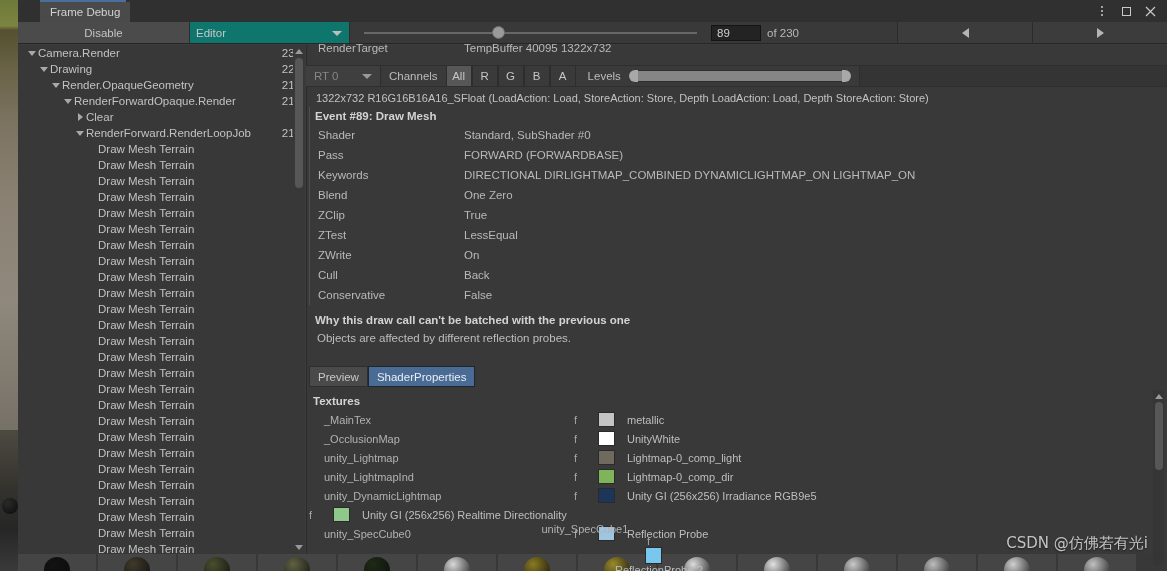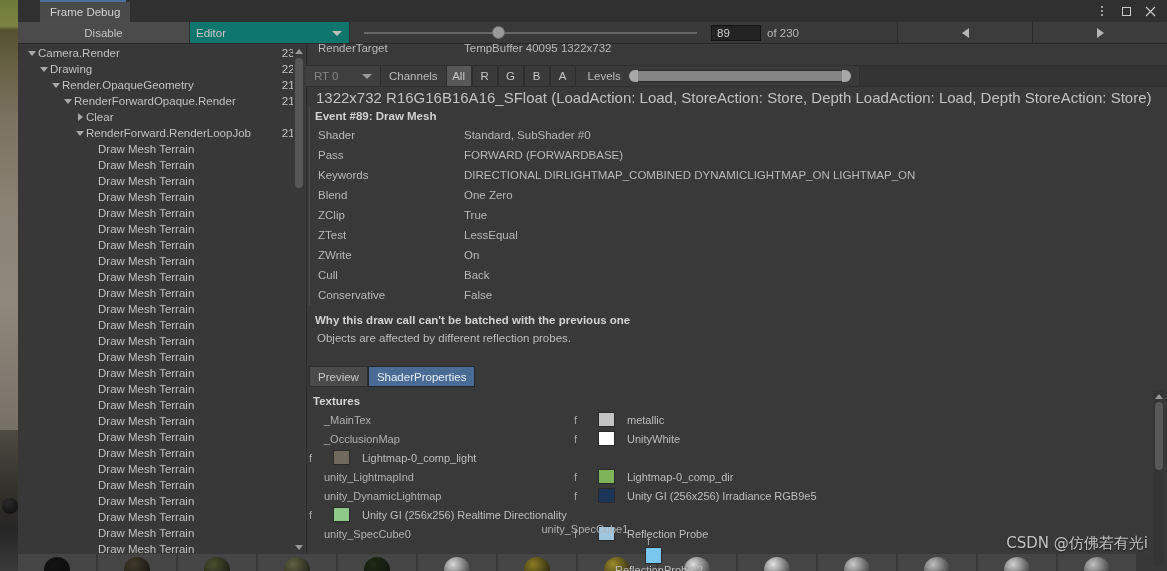--- a/index.html
+++ b/index.html
@@ -213,21 +213,21 @@
     position: absolute; top: 0; width: 9px; height: 12px;
     background: #a8a8a8;
   }
   .lv-hl { left: 0; border-radius: 6px 0 0 6px; }
   .lv-hr { right: 0; border-radius: 0 6px 6px 0; }
   .lv-rest { flex: 1; background: #343434; border-left: 1px solid #2d2d2d; margin-left: 8px;}
 
   .rt-desc {
     position: absolute; left: 306px; top: 88px; width: 861px; height: 19px;
     display: flex; align-items: center; padding-left: 10px;
-    color: #c2c2c2; font-size: 15px; white-space: nowrap;
+    color: #c2c2c2; font-size: 11px; white-space: nowrap;
   }
   .event-title {
     position: absolute; left: 309px; top: 107px; height: 18px;
     display: flex; align-items: center; padding-left: 6px;
     color: #d3d3d3; font-size: 11.5px; font-weight: bold;
   }
   .vline {
     position: absolute; left: 309px; top: 107px; width: 1px; background: #4e4e4e;
   }
 
@@ -713,20 +713,21 @@
         <span class="tex-sw" style="background: rgb(196, 196, 196);"></span>
         <span class="tex-val">metallic</span>
       </div>
       <div class="tex-row" style="top: 429px;">
         <span class="tex-name">_OcclusionMap</span>
         <span class="tex-f">f</span>
         <span class="tex-sw" style="background: rgb(255, 255, 255);"></span>
         <span class="tex-val">UnityWhite</span>
       </div>
       <div class="tex-row" style="top: 448px;">
+        <span class="tex-name">unity_Lightmap</span>
         <span class="tex-f">f</span>
         <span class="tex-sw" style="background: rgb(111, 106, 93);"></span>
         <span class="tex-val">Lightmap-0_comp_light</span>
       </div>
       <div class="tex-row" style="top: 467px;">
         <span class="tex-name">unity_LightmapInd</span>
         <span class="tex-f">f</span>
         <span class="tex-sw" style="background: rgb(127, 180, 90);"></span>
         <span class="tex-val">Lightmap-0_comp_dir</span>
       </div>

